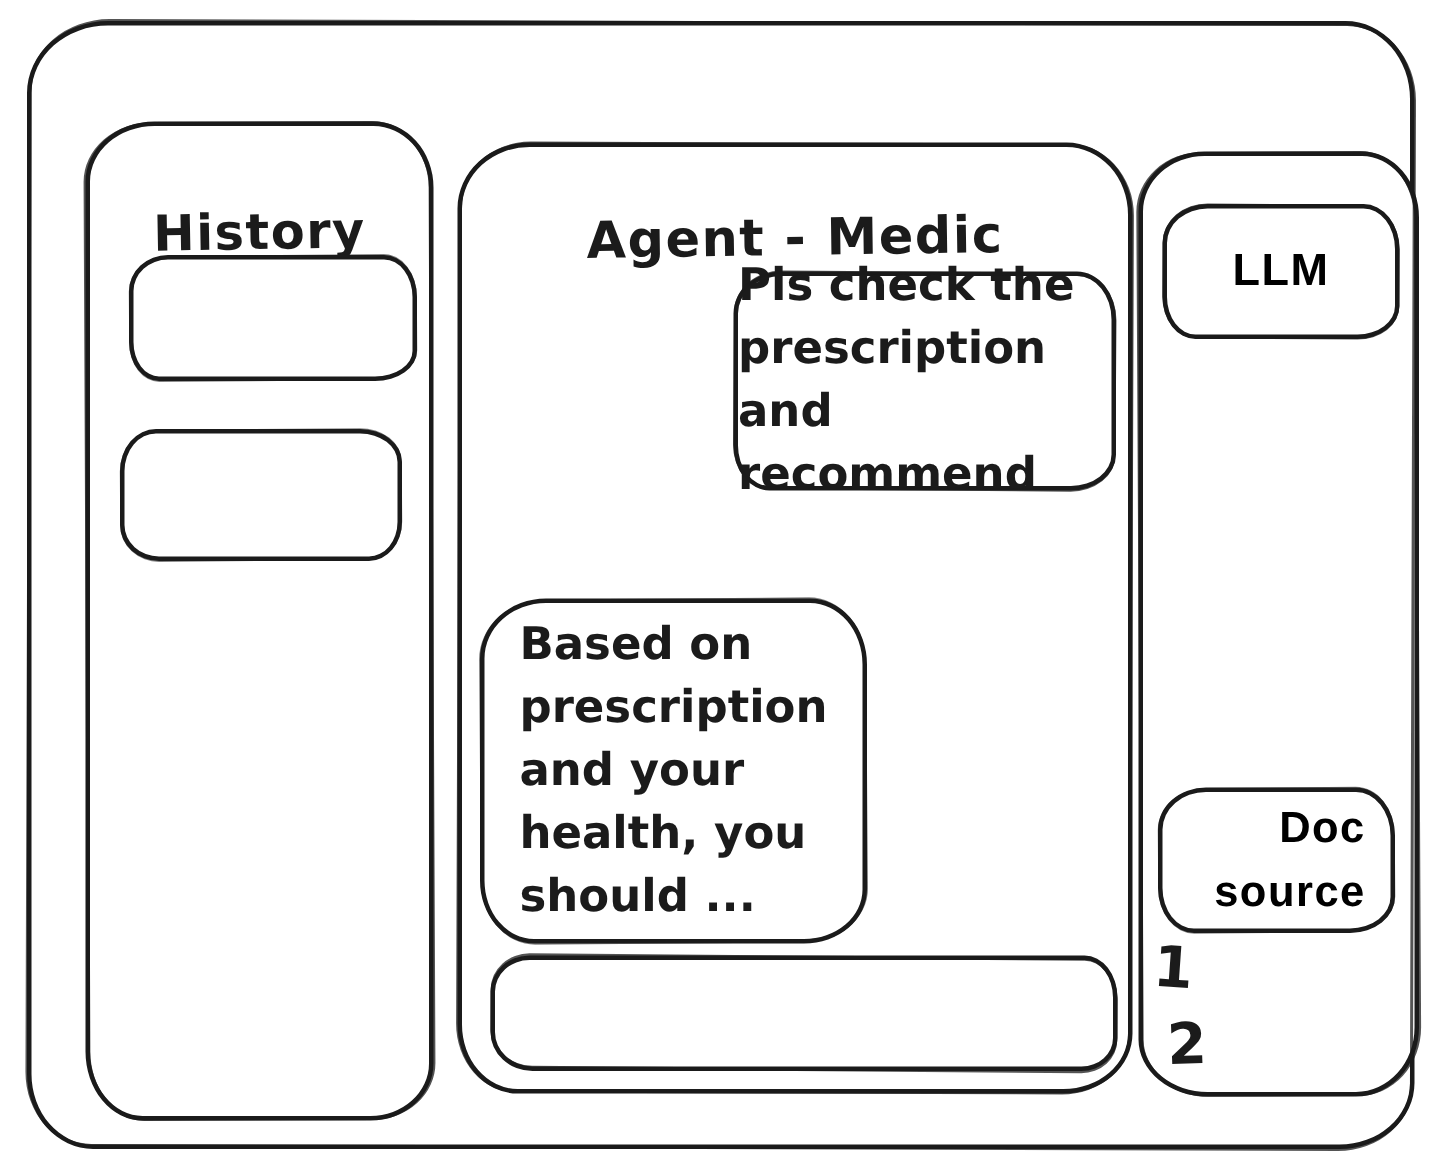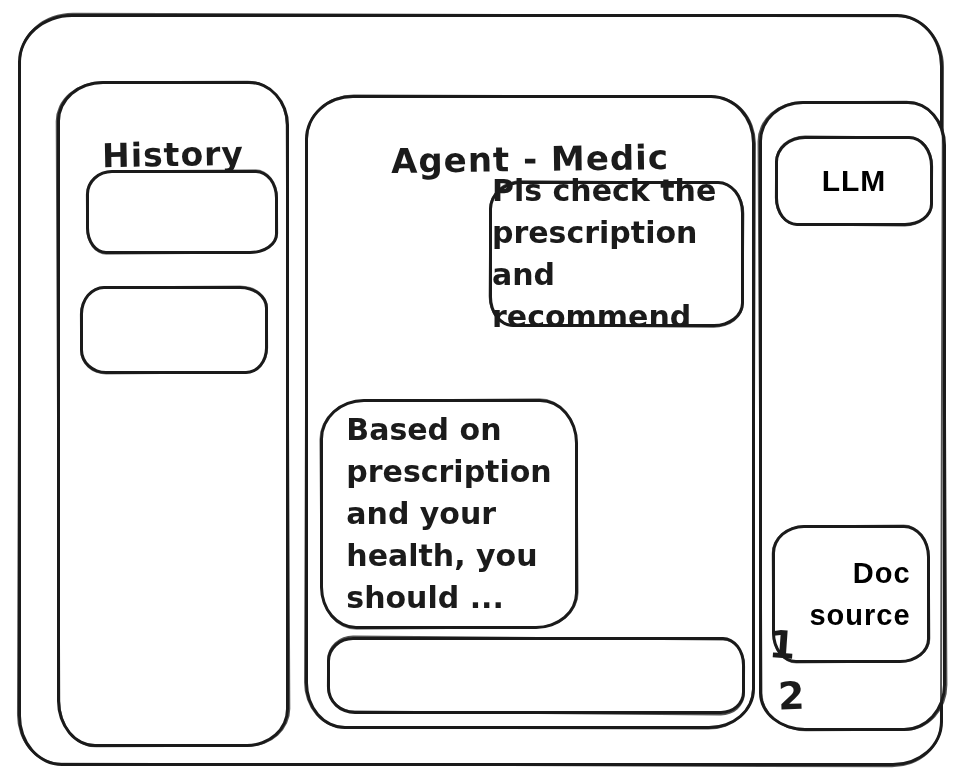--- a/index.html
+++ b/index.html
@@ -119,21 +119,21 @@
   .btn-ocr{
     left:11px;top:144px;width:158px;height:86px;
     border-radius:26px 30px 22px 28px / 30px 22px 28px 26px;
   }
   .btn-params{
     left:4px;top:314px;width:166px;height:64px;
     border-radius:22px 26px 20px 24px / 24px 20px 26px 22px;
     font-size:28px;
   }
   .btn-doc{
-    left:10px;top:421px;width:158px;height:138px;
+    left:10px;top:421px;width:158px;height:97px;
     border-radius:32px 26px 30px 24px / 28px 32px 24px 30px;
     line-height:1.45;
     font-size:29px;
     padding-left:24px;
   }
   .annot{
     position:absolute;
     font-size:38px;font-weight:700;
   }
   .annot-1{ left:748px;top:606px;transform:rotate(4deg); }

